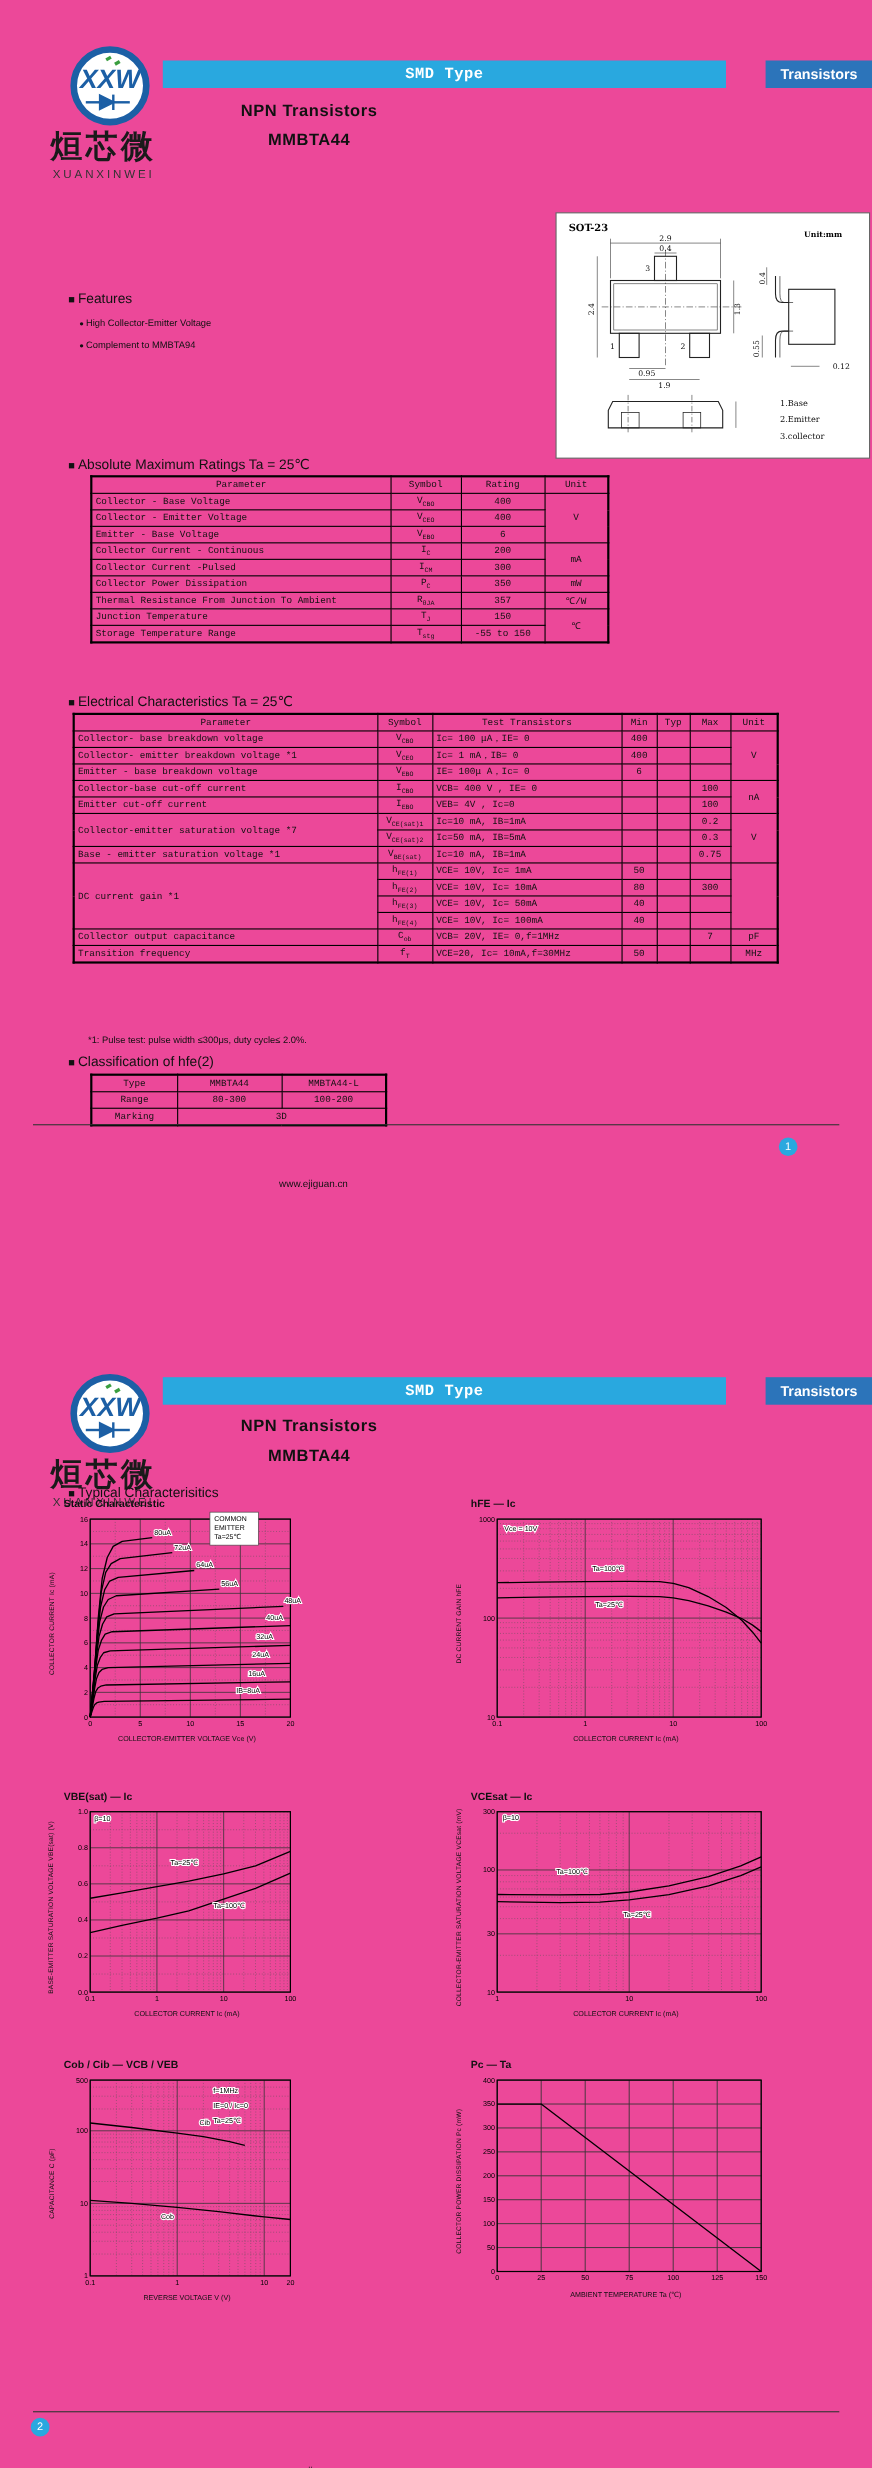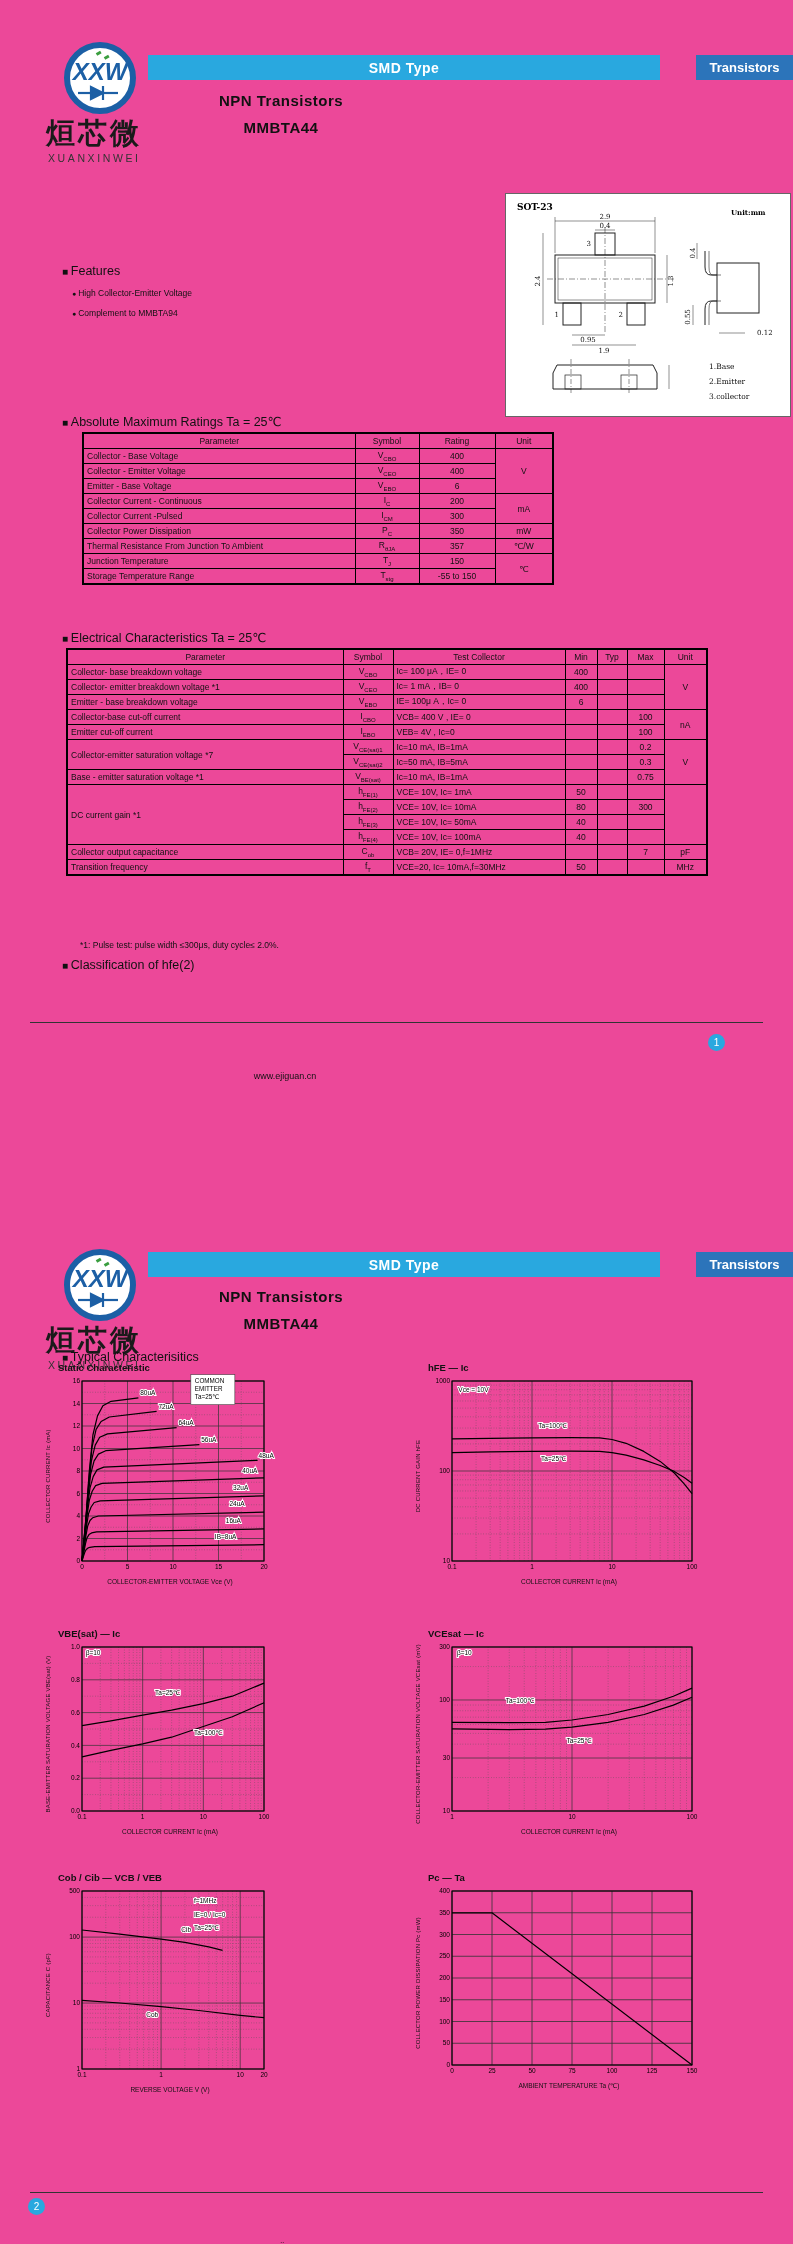--- a/index.html
+++ b/index.html
@@ -2,32 +2,32 @@
 <html><head>
 <meta charset="utf-8">
 <style>
   html,body{margin:0;padding:0;background:#e8e8e8;}
   #doc{position:relative;width:793px;height:2244px;background:#ec4899;margin:0 auto;
        font-family:"Liberation Sans","DejaVu Sans",sans-serif;color:#111;overflow:hidden;}
   .abs{position:absolute;}
   
   .hbar{display:flex;height:25px;}
   .hbar .seg1{width:512px;background:#29a8df;color:#fff;font-size:14px;font-weight:bold;
-              display:flex;align-items:center;justify-content:center;letter-spacing:.5px;}
+              display:flex;align-items:center;justify-content:center;letter-spacing:.5px;font-family:Liberation Mono, monospace;}
   .hbar .seg2{flex:1;background:#2c74ba;color:#fff;font-size:13px;font-weight:bold;
               display:flex;align-items:center;justify-content:center;margin-left:36px;}
   .ptitle{width:300px;text-align:center;font-size:15px;font-weight:bold;letter-spacing:.5px;}
   
   .shead{font-size:12.5px;color:#111;}
   .shead::before{content:"■ ";font-size:10px;}
   .feat-item{font-size:8.5px;margin:4px 0 0 10px;}
   .feat-item::before{content:"● ";font-size:7px;}
   
   table{border-collapse:collapse;table-layout:fixed;}
-  .dtab{border:2px solid #000;}
+  .dtab{border:2px solid #000;font-family:Liberation Mono, monospace;}
   .dtab th,.dtab td{border:1px solid #000;font-size:8.5px;font-weight:normal;
         padding:1px 3px;height:12px;text-align:center;overflow:hidden;white-space:nowrap;}
   .dtab td.l{text-align:left;}
   .dtab sub{font-size:6px;}
   .note{font-size:8.5px;}
   
   .frule{border-top:1.5px solid #333;height:0;}
   .furl{font-size:9px;text-align:center;width:520px;margin-top:44px;}
   .pagenum{width:17px;height:17px;border-radius:50%;background:#29a8df;color:#fff;
            font-size:10px;display:flex;align-items:center;justify-content:center;}
@@ -209,21 +209,21 @@
         <col style="width:172px">
         <col style="width:32px">
         <col style="width:30px">
         <col style="width:37px">
         <col style="width:43px">
       </colgroup>
     <tbody>
         <tr>
       <th>Parameter</th>
           <th>Symbol</th>
-          <th>Test Collector</th>
+          <th>Test Transistors</th>
           <th>Min</th>
           <th>Typ</th>
           <th>Max</th>
           <th>Unit</th>
     </tr>
     <tr>
           <td class="l">Collector- base breakdown voltage</td>
           <td><span>V</span><sub>CBO</sub></td>
           <td class="l">Ic= 100 μA，IE= 0</td>
           <td>400</td>
@@ -335,20 +335,43 @@
           <td></td>
           <td></td>
           <td>MHz</td>
         </tr>
   </tbody>
     </table>
 
   <div class="abs note" style="left:80px;top:940px">*1: Pulse test: pulse width ≤300μs, duty cycle≤ 2.0%.</div>
 
   <div class="abs shead" style="left:62px;top:958px">Classification of hfe(2)</div>
+  <table class="abs dtab" style="left:82px;top:976px;width:268px">
+    <colgroup>
+        <col style="width:78px">
+        <col style="width:95px">
+        <col style="width:95px">
+      </colgroup>
+    <tbody>
+        <tr>
+          <td>Type</td>
+          <td>MMBTA44</td>
+          <td>MMBTA44-L</td>
+        </tr>
+    <tr>
+          <td>Range</td>
+          <td>80-300</td>
+          <td>100-200</td>
+        </tr>
+    <tr>
+          <td>Marking</td>
+          <td colspan="2">3D</td>
+        </tr>
+  </tbody>
+    </table>
 
   <div class="abs frule" style="left:30px;top:1022px;width:733px"></div>
   <div class="abs furl" style="left:25px;top:1027px">www.ejiguan.cn</div>
   <div class="abs pagenum" style="left:708px;top:1034px">1</div>
 
   <svg class="abs" style="left:44px;top:1243px" width="130" height="132" viewBox="0 0 130 132">
     <circle cx="56" cy="42" r="33" fill="#fff" stroke="#1c5fa5" stroke-width="6"></circle>
     <text x="56" y="44" text-anchor="middle" font-size="24" font-style="italic" font-weight="bold" fill="#1c5fa5">XXW</text>
     <rect x="52" y="16" width="5" height="3" fill="#3a9e3f" transform="rotate(-30 54 17)"></rect>
     <rect x="60" y="20" width="5" height="3" fill="#3a9e3f" transform="rotate(-30 62 21)"></rect>

